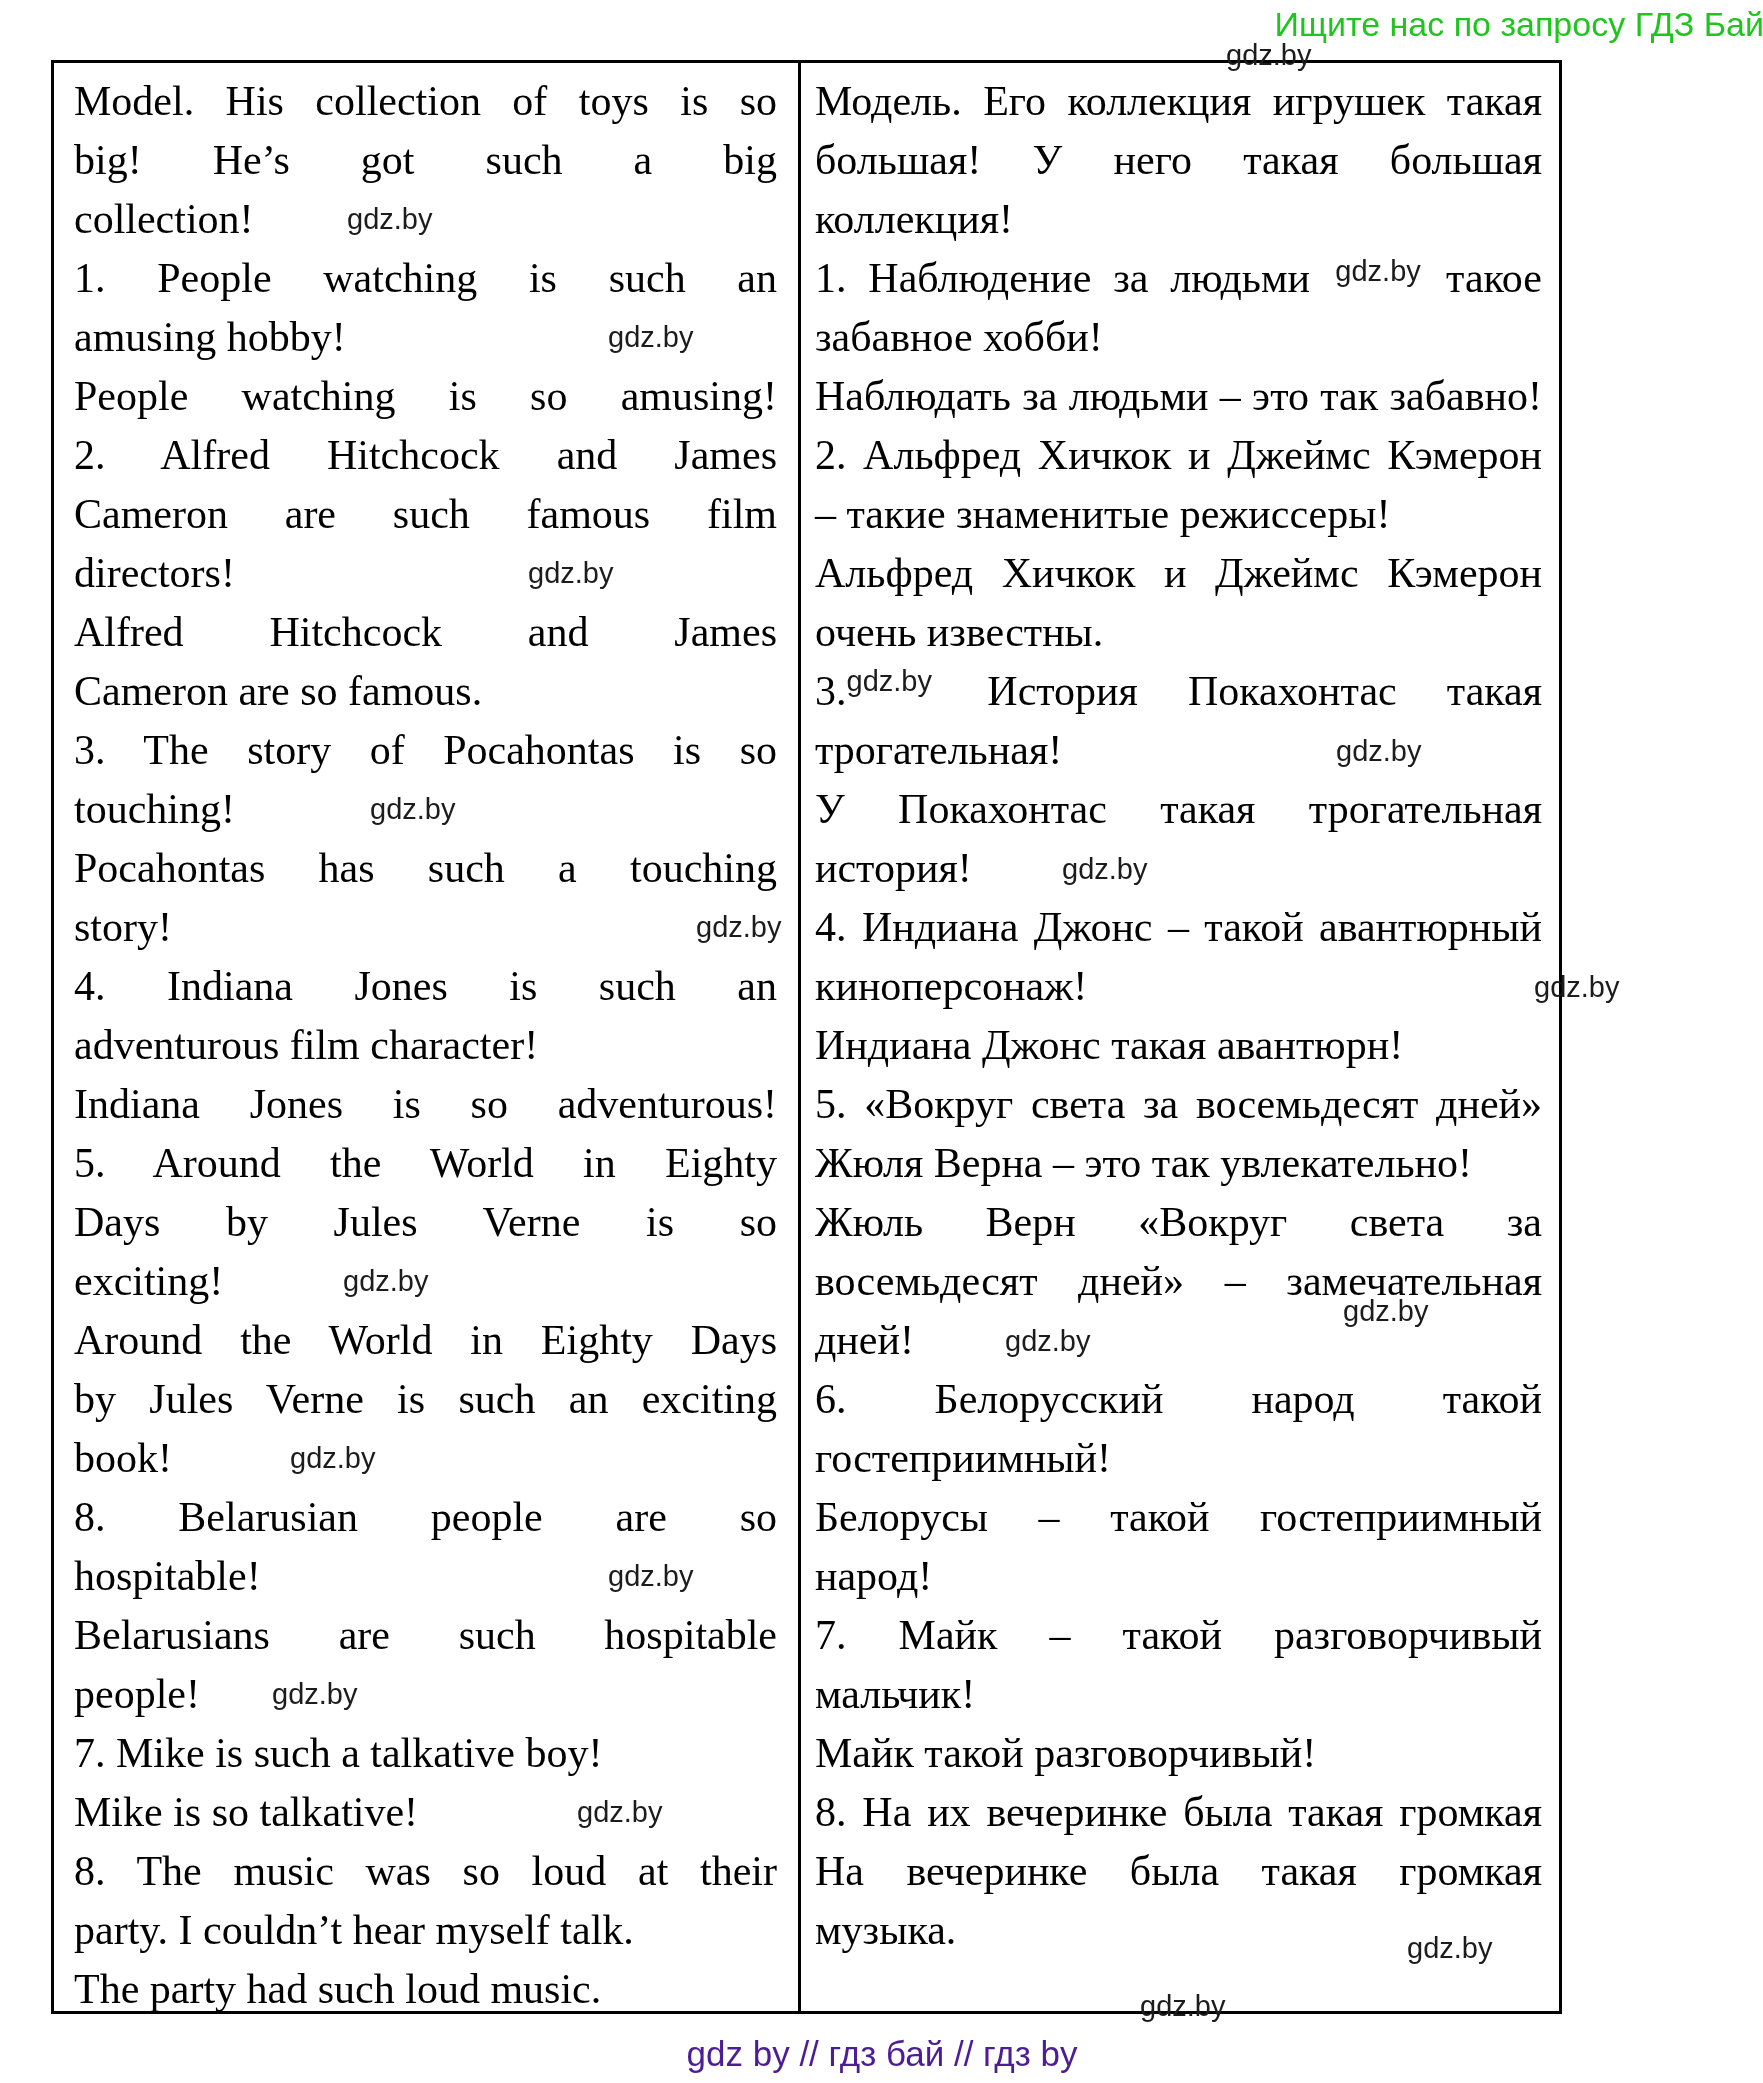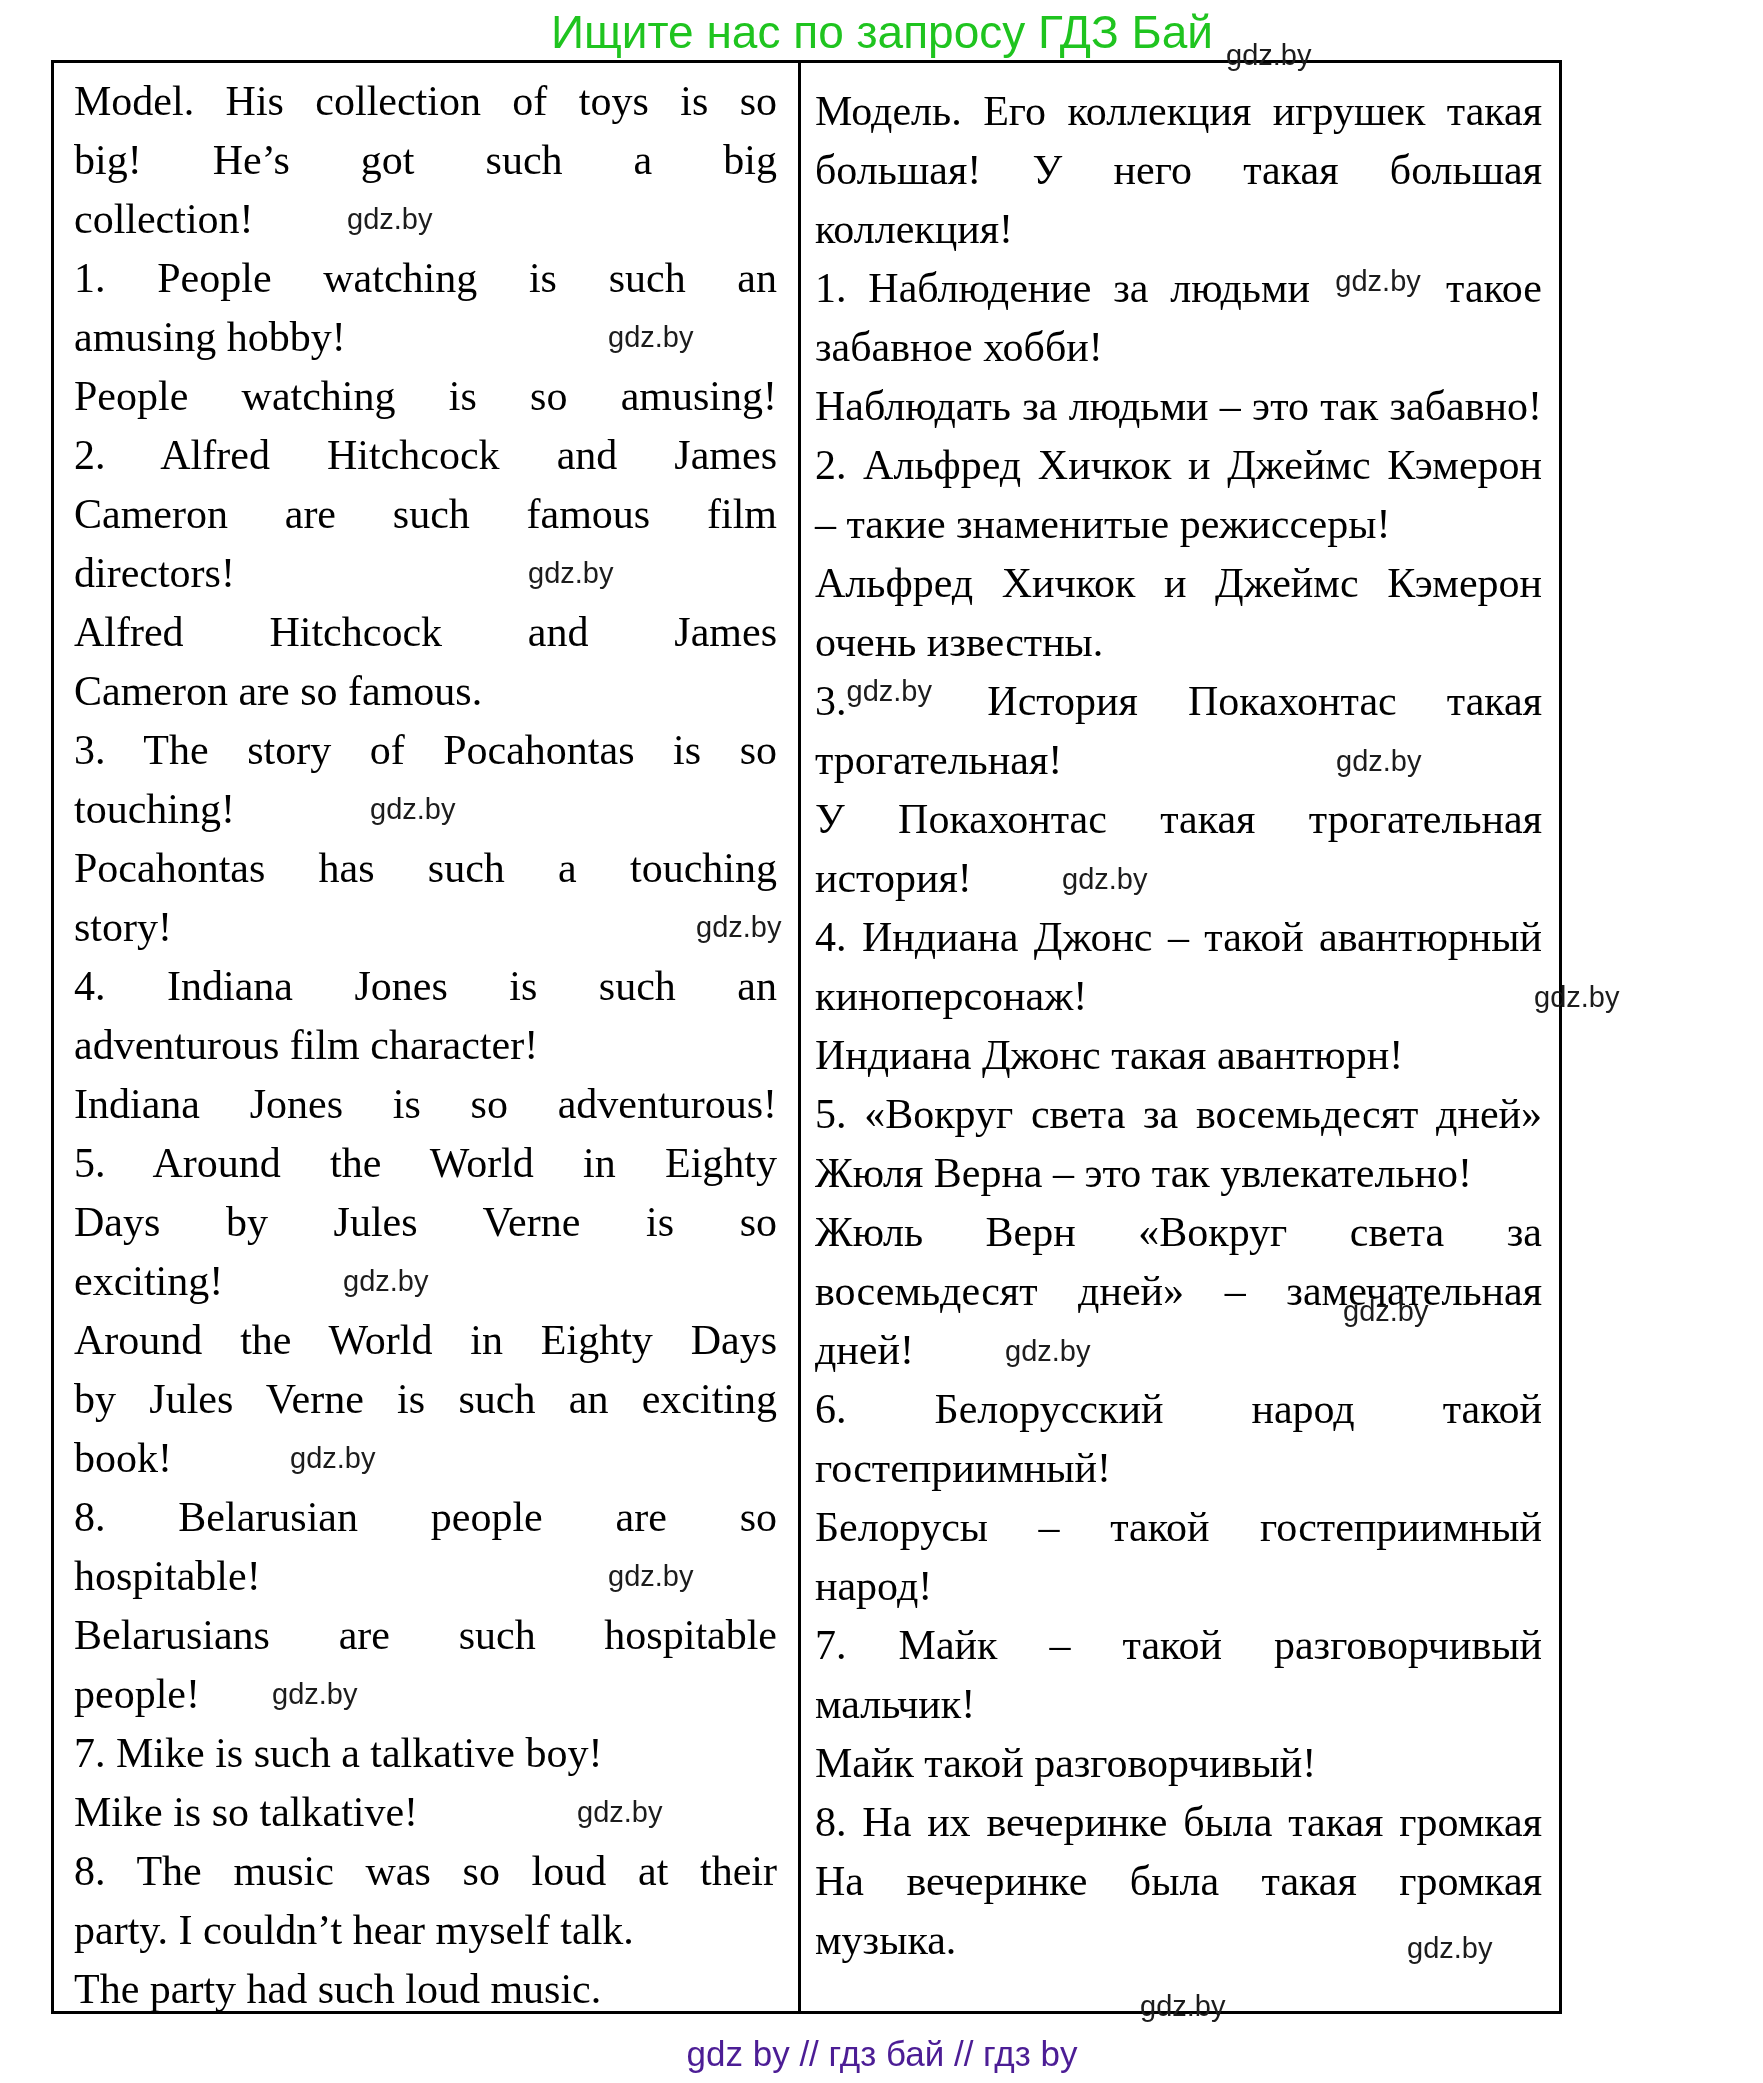--- a/index.html
+++ b/index.html
@@ -1,24 +1,24 @@
 <!DOCTYPE html>
 <html style="font-size:14px"><head>
 <meta charset="utf-8">
 <style>
   html,body{margin:0;padding:0;background:#ffffff;}
   .page{position:relative;width:1764px;height:2084px;background:#fff;overflow:hidden;
         font-family:"Liberation Serif",serif;color:#000;}
-  .promo{position:absolute;top:5.3px;left:0;width:100%;text-align:center;
-         font-family:"Liberation Sans",sans-serif;font-size:46px;font-weight:400;}
+  .promo{position:absolute;top:5.3px;left:0;width:100%;text-align:right;
+         font-family:"Liberation Sans",sans-serif;font-size:34px;font-weight:400;}
   .answers-table{position:absolute;left:51px;top:60px;width:1511px;height:1954px;
          border:3.5px solid #000;box-sizing:border-box;display:flex;background:#fff;}
   .col{box-sizing:border-box;height:100%;}
   .col-left{width:747px;border-right:3.5px solid #000;padding:8.8px 21px 0 20px;}
-  .col-right{flex:1;padding:19px 17px 0 14px;}
+  .col-right{flex:1;padding:9px 17px 0 14px;}
   .line{position:relative;height:59px;line-height:59px;font-size:42px;
         white-space:normal;text-align:left;}
   .line.j{text-align:justify;text-align-last:justify;}
   .txt{display:inline;}
   .wm{font-family:"Liberation Sans",sans-serif;font-size:29px;line-height:1;}
   .wm.abs{position:absolute;top:50%;transform:translateY(-50%);}
   .wm.inflow{display:inline-block;position:relative;top:-10.6px;padding:0 3.5px;}
   .wm.sup{display:inline-block;position:relative;top:-14px;margin-right:5.3px;}
   .wm-float{position:absolute;font-family:"Liberation Sans",sans-serif;
             font-size:29px;line-height:1;}

